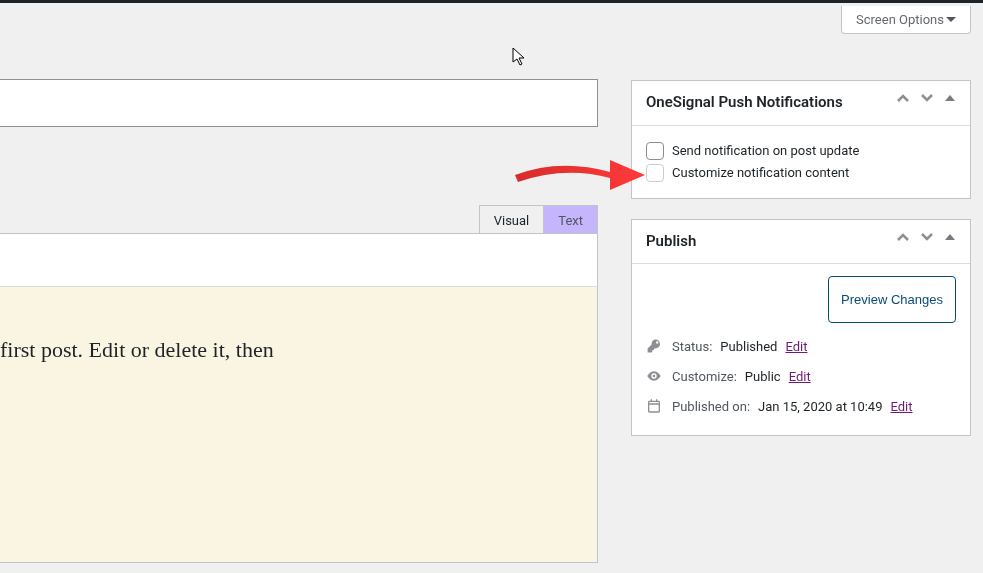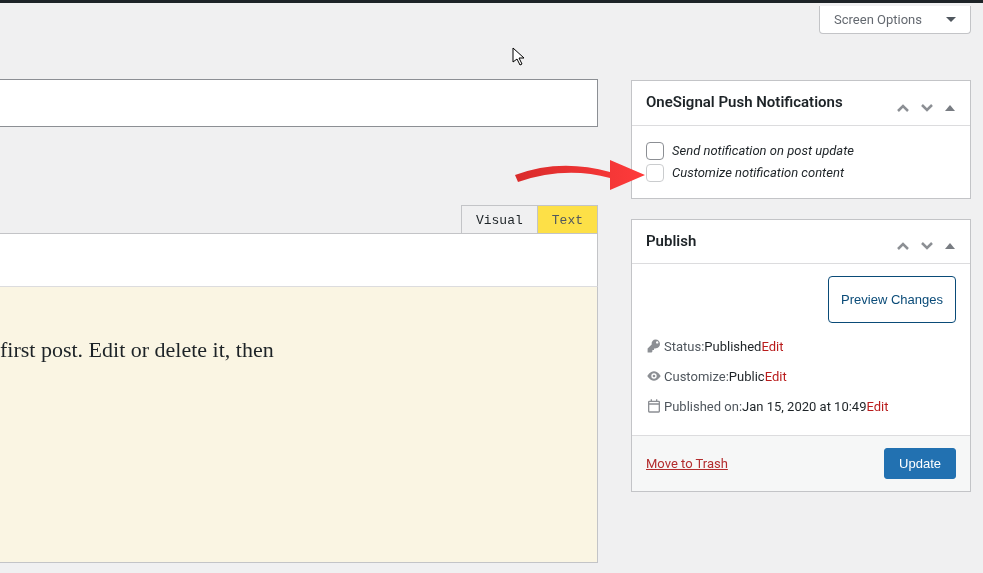--- a/index.html
+++ b/index.html
@@ -25,48 +25,47 @@
     right: 12px;
     background: #fff;
     border: 1px solid #c3c4c7;
     border-top: none;
     border-radius: 0 0 4px 4px;
     padding: 6px 14px;
     font-size: 13px;
     color: #646970;
     display: flex;
     align-items: center;
-    gap: 24px;
+    gap: 2px;
     cursor: pointer;
   }
   .title-input {
     position: absolute;
     top: 79px;
     left: 0;
     width: 598px;
     height: 48px;
     border: 1px solid #8c8f94;
     border-left: none;
     background: #fff;
   }
   .editor-tabs {
     position: absolute;
     top: 205px;
     left: 0;
     width: 598px;
     display: flex;
     justify-content: flex-end;
     gap: 0;
-    font-family: Liberation Mono, monospace;
   }
   .editor-tab {
     padding: 7px 14px;
     font-size: 13px;
     color: #50575e;
-    background: #fde047;
+    background: #c4b5fd;
     border: 1px solid #c3c4c7;
     border-bottom: none;
     cursor: pointer;
     margin-left: -1px;
   }
   .editor-tab.active {
     background: #f0f0f1;
     border-bottom: 1px solid #f0f0f1;
     color: #1d2327;
   }
@@ -105,21 +104,21 @@
     display: flex;
     flex-direction: column;
     gap: 20px;
   }
   .metabox {
     background: #fff;
     border: 1px solid #c3c4c7;
   }
   .metabox-header {
     display: flex;
-    align-items: flex-end;
+    align-items: flex-start;
     justify-content: space-between;
     padding: 12px 14px;
     border-bottom: 1px solid #dcdcde;
   }
   .metabox-title {
     font-size: 15px;
     font-weight: 600;
     line-height: 1.3;
   }
   .metabox-controls {
@@ -128,21 +127,20 @@
     color: #787c82;
   }
   .metabox-body {
     padding: 12px 14px;
   }
   .chk-row {
     display: flex;
     align-items: center;
     gap: 8px;
     margin: 4px 0;
-    font-style: italic;
   }
   .chk {
     width: 18px;
     height: 18px;
     border: 1px solid #8c8f94;
     border-radius: 4px;
     background: #fff;
     flex-shrink: 0;
   }
   .chk.faded { opacity: 0.45; }
@@ -159,28 +157,28 @@
     padding: 15px 12px;
     font-size: 13px;
     cursor: pointer;
   }
   .misc-pub {
     padding: 8px 14px 14px 14px;
   }
   .misc-row {
     display: flex;
     align-items: center;
-    gap: 0;
+    gap: 8px;
     padding: 7px 0;
     font-size: 13px;
     color: #50575e;
   }
   .misc-row .ic { width: 18px; color: #8c8f94; }
   .misc-row b { color: #1d2327; font-weight: 400; }
-  .misc-row a { color: #b91c1c; cursor: pointer; }
+  .misc-row a { color: #701a75; text-decoration: underline; cursor: pointer; }
   .publish-footer {
     display: flex;
     justify-content: space-between;
     align-items: center;
     background: #f6f7f7;
     border-top: 1px solid #dcdcde;
     padding: 12px 14px;
   }
   .trash { color: #b32d2e; text-decoration: underline; cursor: pointer; }
   .btn-primary {
@@ -320,24 +318,20 @@
           <svg width="16" height="16" viewBox="0 0 24 24">
               <path fill="#8c8f94" d="M19 4h-2V2h-2v2H9V2H7v2H5a2 2 0 0 0-2 2v14a2 2 0 0 0 2 2h14a2 2 0 0 0 2-2V6a2 2 0 0 0-2-2zm0 16H5V10h14v10zM5 8V6h14v2H5z"></path>
             </svg>
         </span>
         <span>Published on:</span>
         <b>Jan 15, 2020 at 10:49</b>
         <a>Edit</a>
       </div>
     </div>
 
-    <div class="publish-footer">
-      <a class="trash">Move to Trash</a>
-      <button class="btn-primary">Update</button>
-    </div>
   </div>
 
 </div>
 
 <div class="arrow-callout">
   <svg width="140" height="50" viewBox="0 0 140 50">
     <defs>
       <linearGradient id="rg" x1="0" y1="0" x2="1" y2="0">
         <stop offset="0" stop-color="#d92b2b"></stop>
         <stop offset="1" stop-color="#ff3b3b"></stop>

